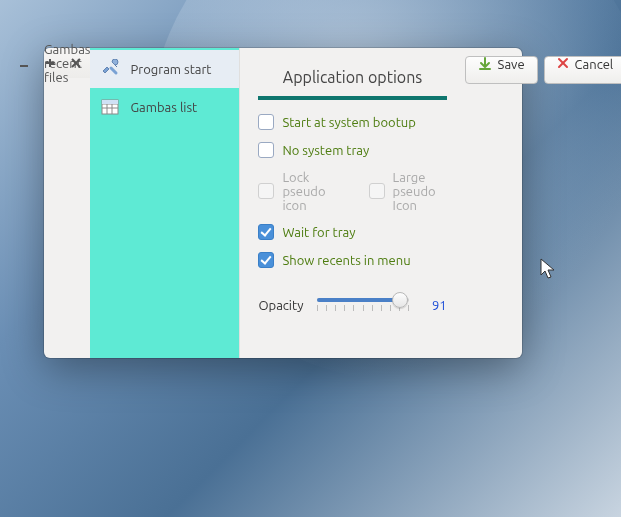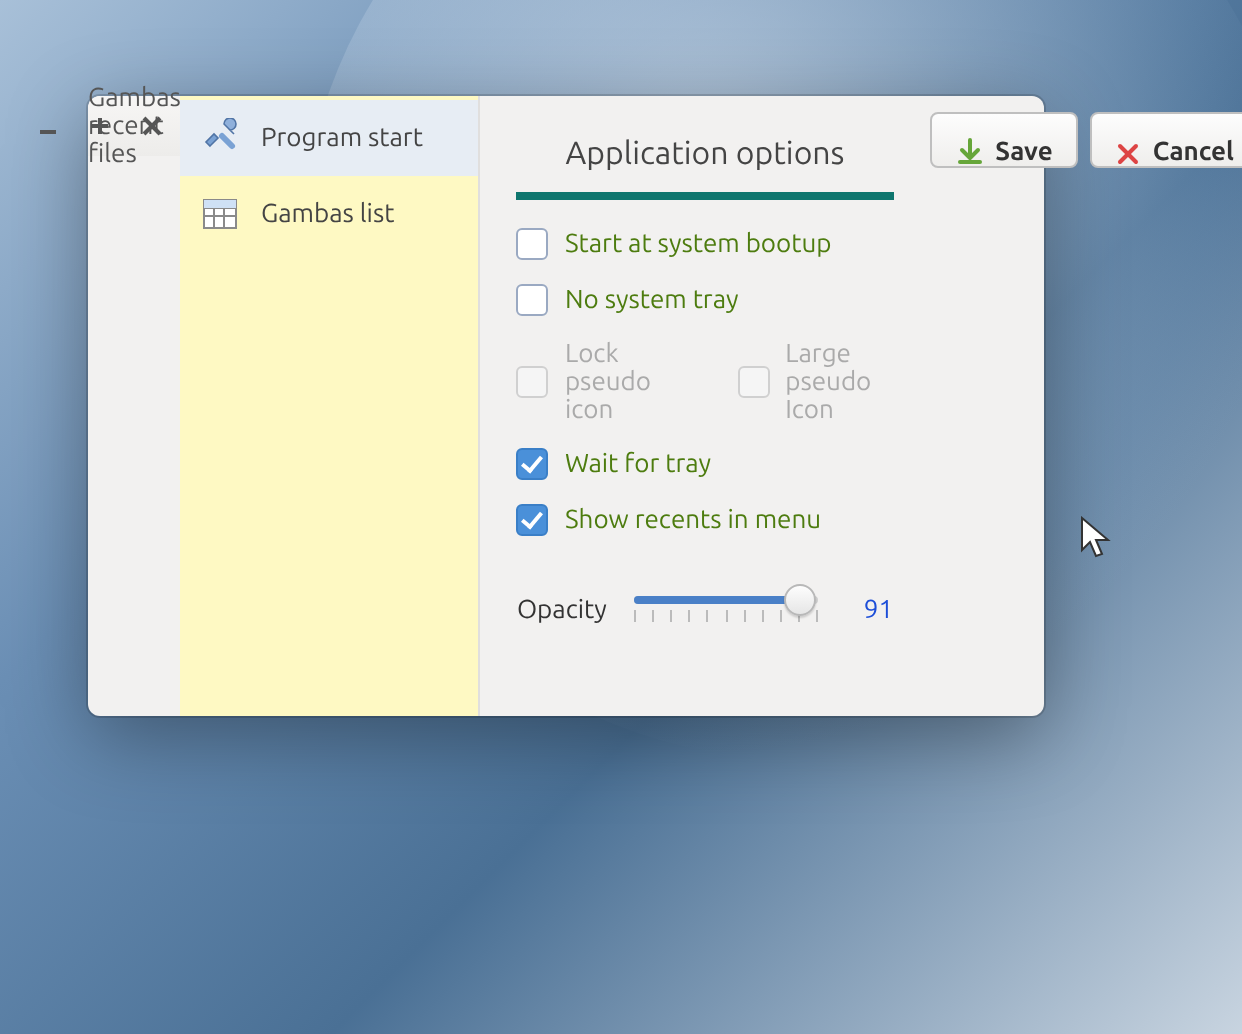--- a/index.html
+++ b/index.html
@@ -67,21 +67,21 @@
     color: #444;
   }
   .win-btn svg { display:block; }
   .body {
     flex: 1;
     display: flex;
     min-height: 0;
   }
   .sidebar {
     width: 150px;
-    background: #fef9c3;
+    background: #5eead4;
     border-right: 1px solid #e0dfde;
     padding-top: 2px;
   }
   .side-item {
     display: flex;
     align-items: center;
     gap: 10px;
     height: 38px;
     padding: 0 10px;
     cursor: pointer;
@@ -208,31 +208,30 @@
     color: #1d4ed8;
   }
   .footer {
     padding: 8px 10px 10px 0;
     display: flex;
     justify-content: flex-end;
     gap: 6px;
   }
   .btn {
     display: inline-flex;
-    align-items: flex-end;
+    align-items: flex-start;
     gap: 6px;
     height: 28px;
     padding: 0 12px;
     border: 1px solid #bfbfbf;
     border-radius: 4px;
     background: linear-gradient(#fdfdfd,#efeeec);
     cursor: pointer;
     color: #333;
     font-size: 13px;
-    font-weight: bold;
   }
   .btn svg { display:block; }
   .cursor {
     position: absolute;
     left: 540px;
     top: 258px;
     width: 18px;
     height: 24px;
     pointer-events: none;
     z-index: 10;

